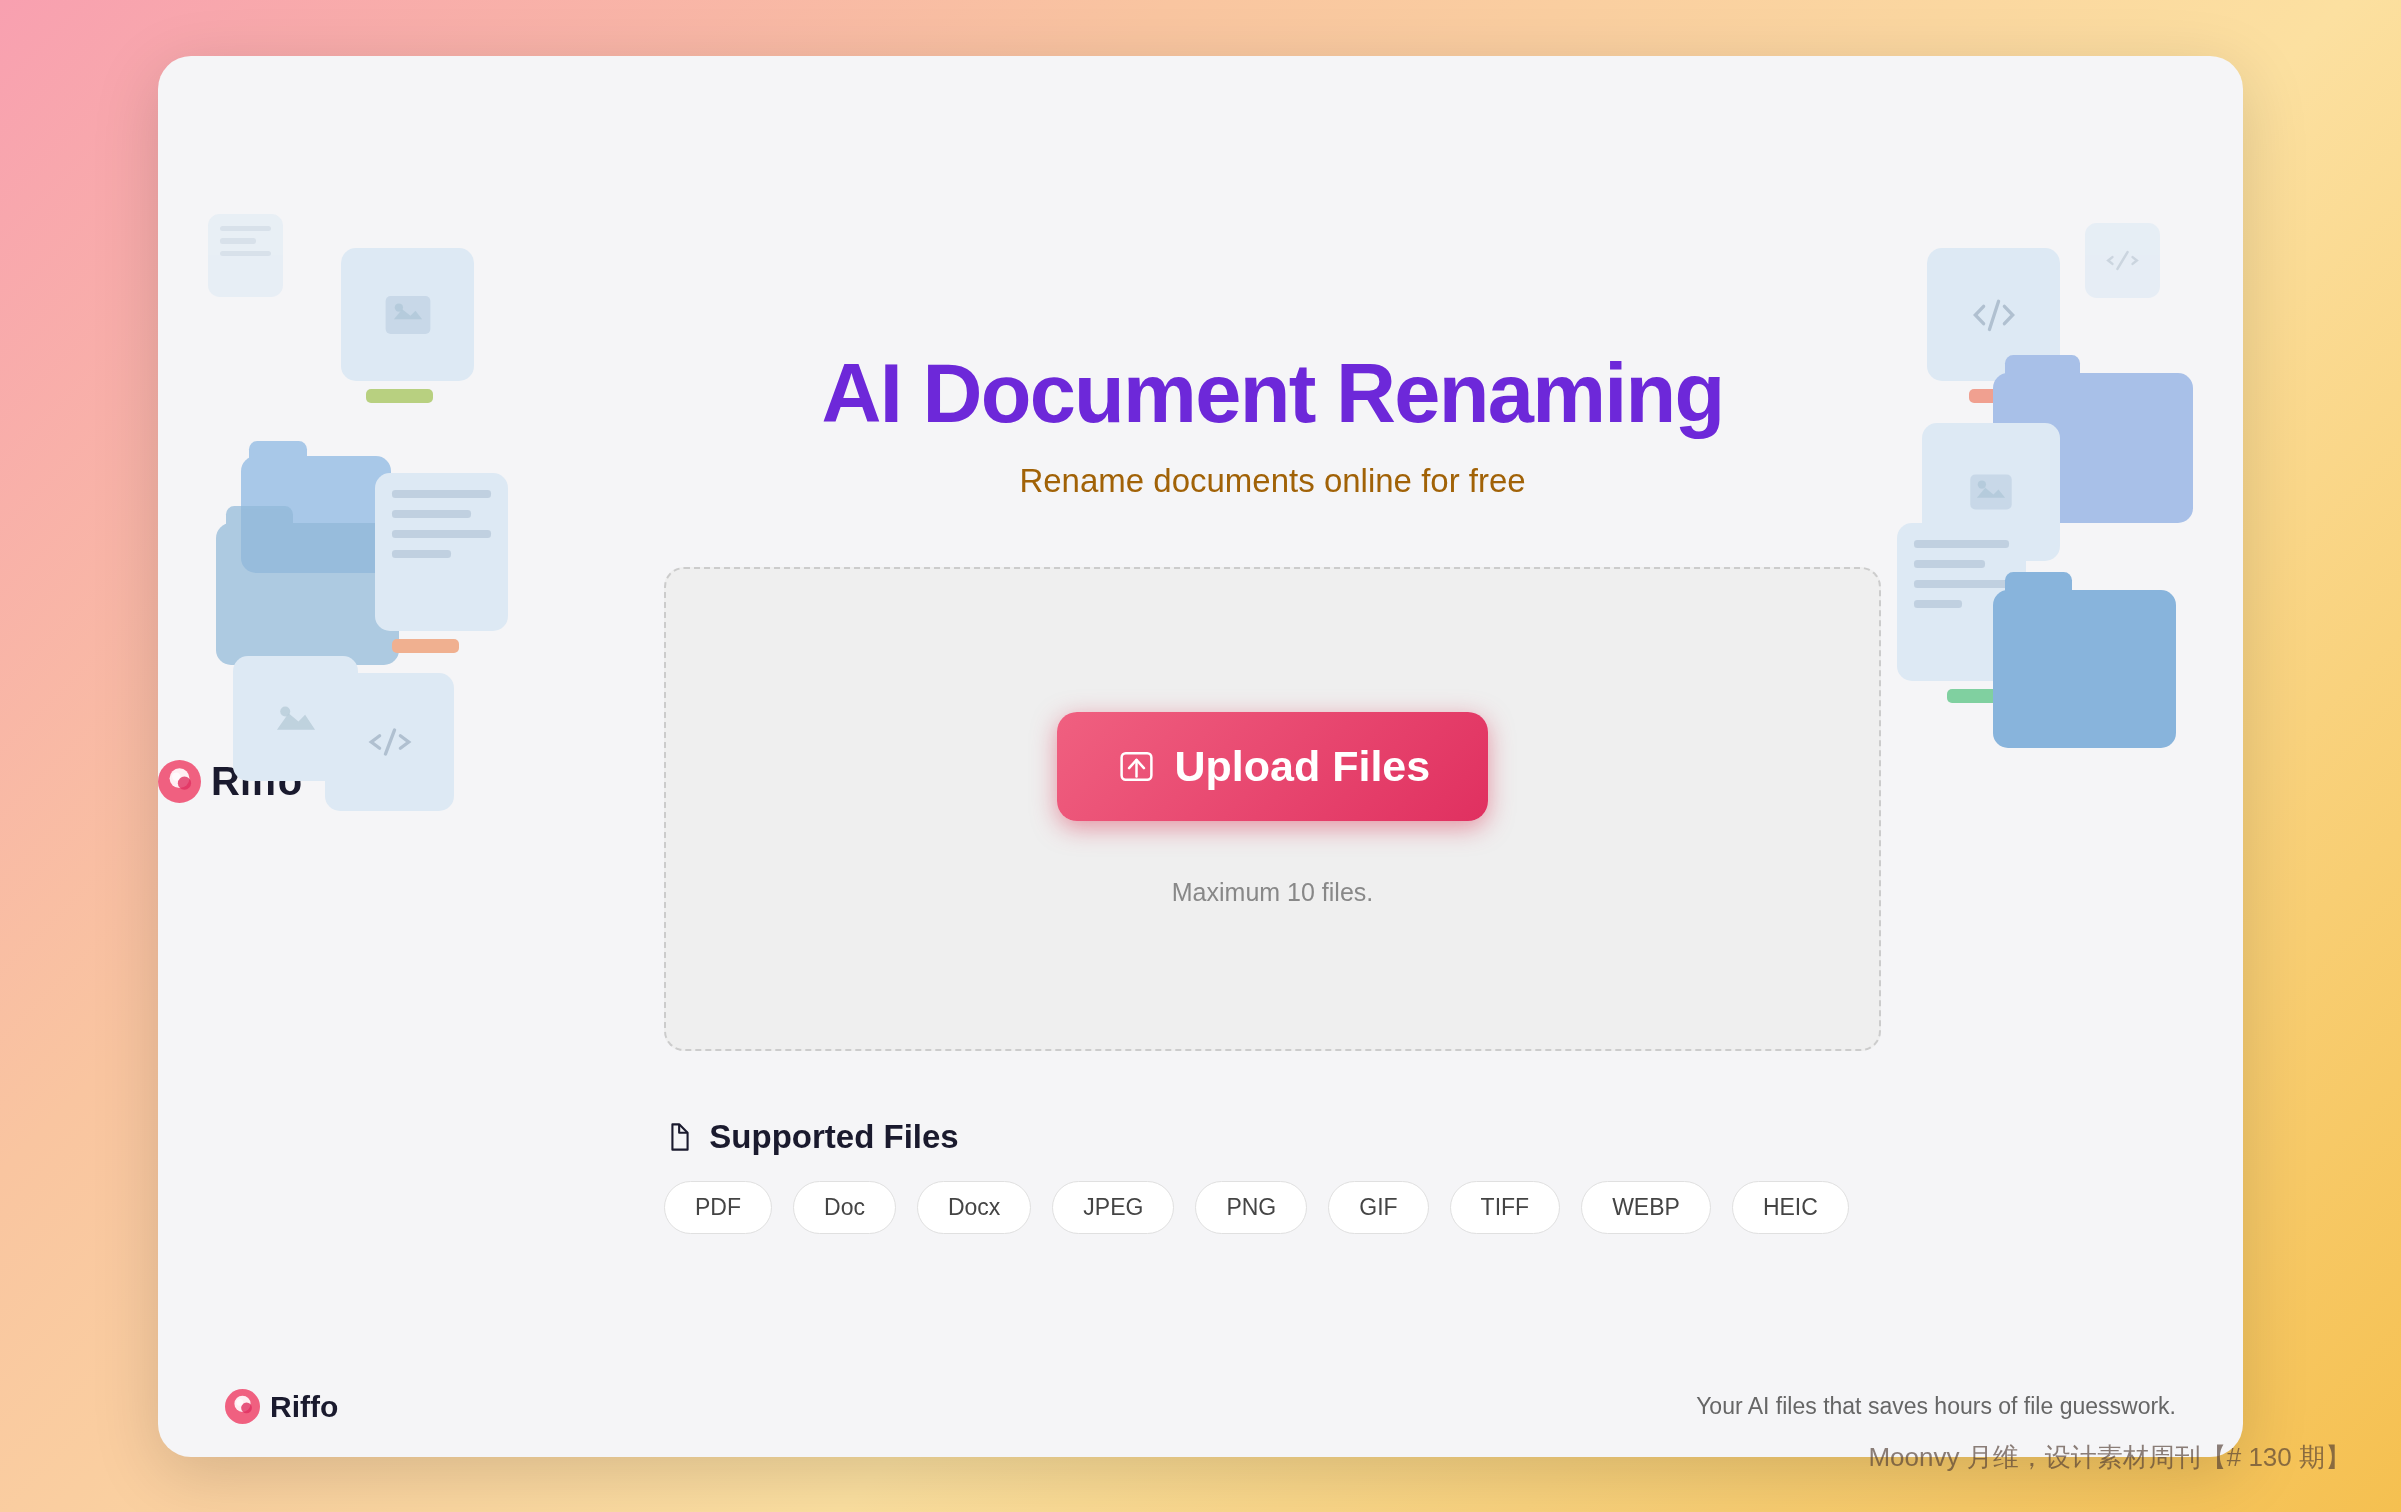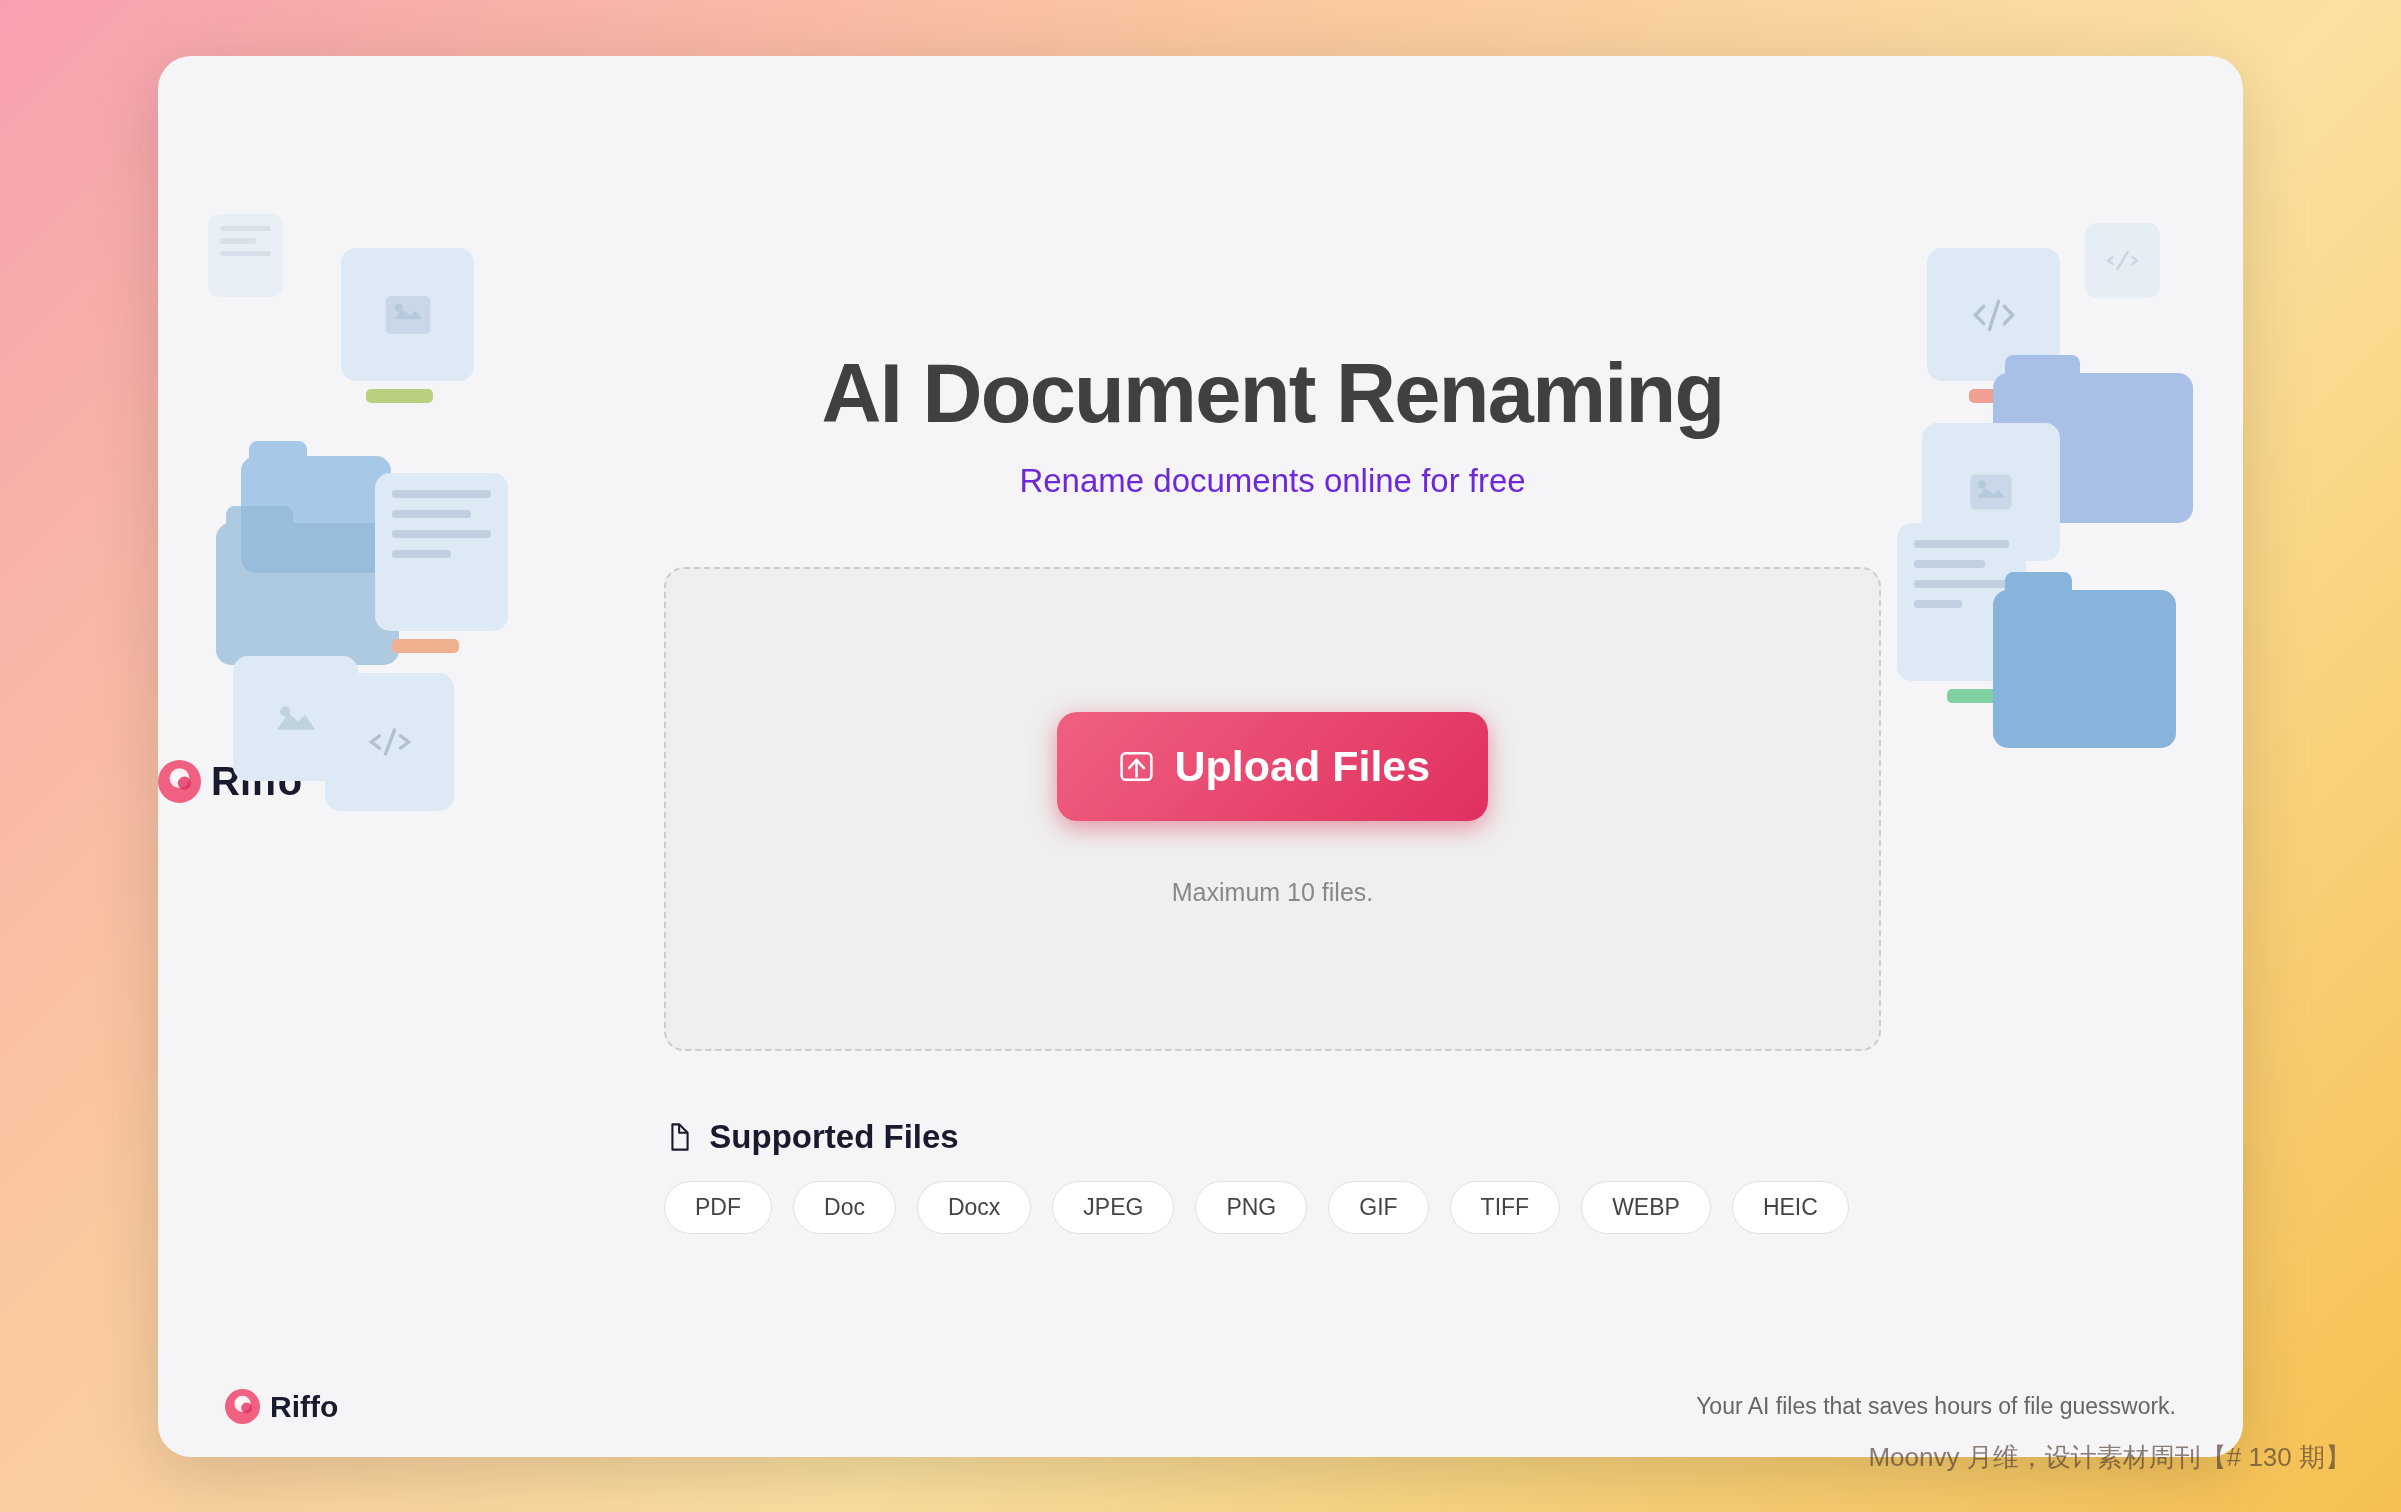--- a/index.html
+++ b/index.html
@@ -54,28 +54,28 @@
       display: flex;
       flex-direction: column;
       align-items: center;
       margin-top: 67px;
       width: 100%;
     }
 
     .page-title {
       font-size: 83px;
       font-weight: 800;
-      color: #404040;
+      color: #6d28d9;
       letter-spacing: -1.7px;
       text-align: left;
     }
 
     .page-subtitle {
       font-size: 33px;
-      color: #6d28d9;
+      color: #a16207;
       margin-top: 20px;
       font-weight: 400;
     }
 
     
     .drop-zone {
       width: 1217px;
       height: 484px;
       border: 2.1px dashed #ccc;
       border-radius: 20px;

